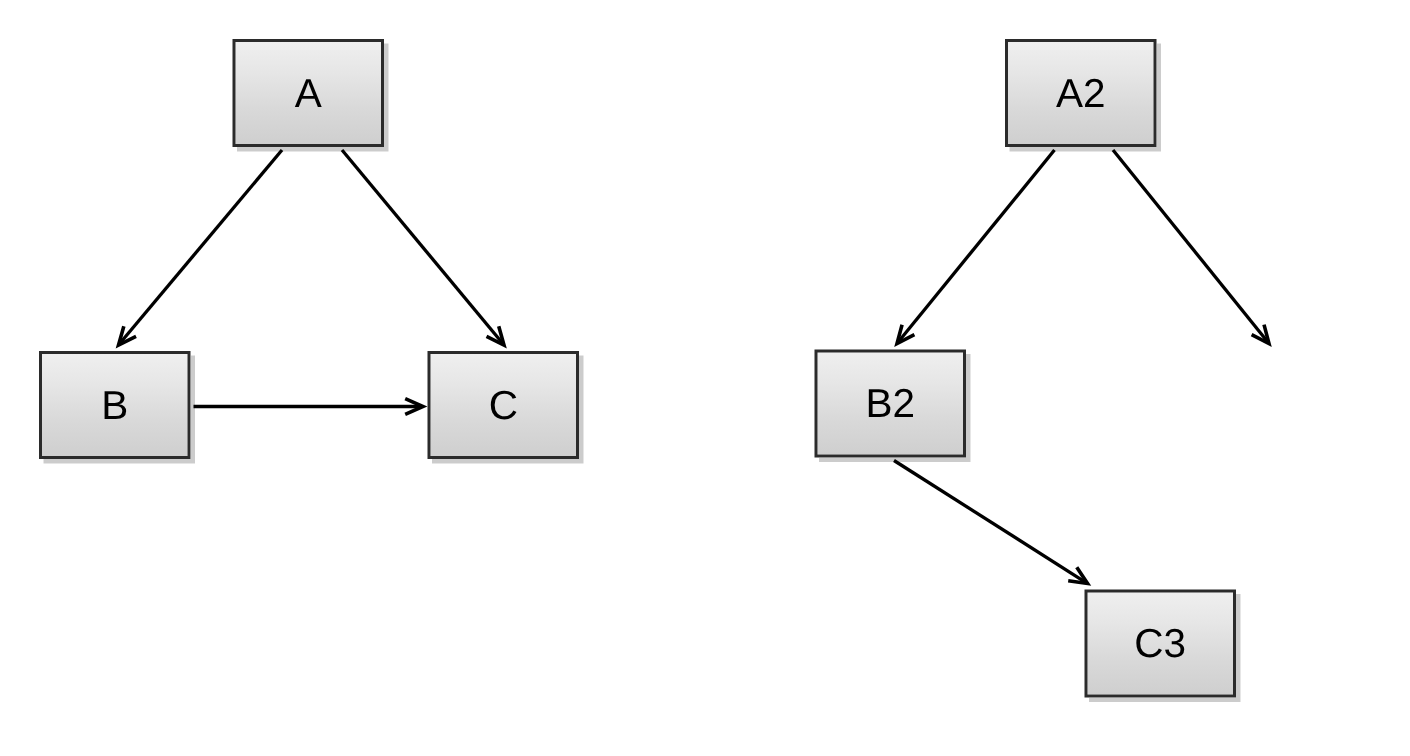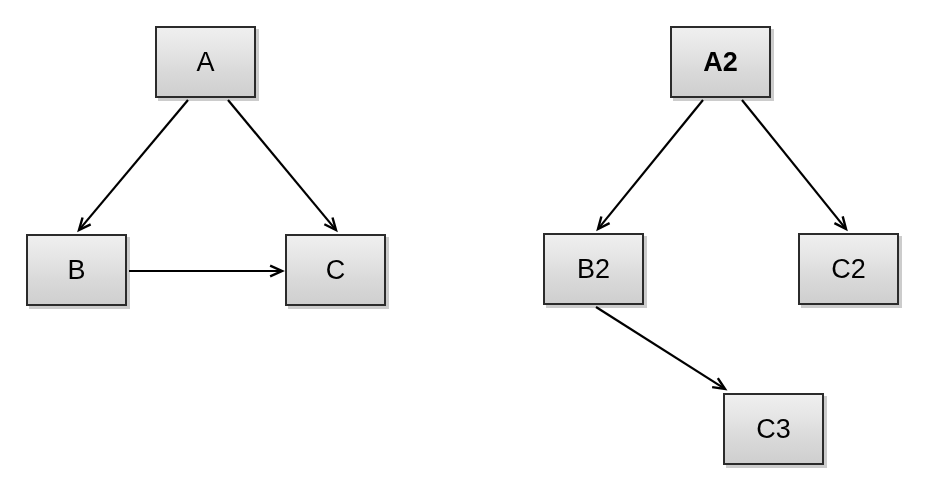--- a/index.html
+++ b/index.html
@@ -84,26 +84,23 @@
   <div class="node" style="left: 155px; top: 26px; width: 101px; height: 72px;">
     <span class="node-label">A</span>
   </div>
   <div class="node" style="left: 26px; top: 234px; width: 101px; height: 72px;">
     <span class="node-label">B</span>
   </div>
   <div class="node" style="left: 285px; top: 234px; width: 101px; height: 72px;">
     <span class="node-label">C</span>
   </div>
 
-  <div class="node" style="left: 670px; top: 26px; width: 101px; height: 72px; font-weight: bold;">
+  <div class="node" style="left: 670px; top: 26px; width: 101px; height: 72px;">
     <span class="node-label">A2</span>
   </div>
   <div class="node" style="left: 543px; top: 233px; width: 101px; height: 72px;">
     <span class="node-label">B2</span>
-  </div>
-  <div class="node" style="left: 798px; top: 233px; width: 101px; height: 72px;">
-    <span class="node-label">C2</span>
   </div>
   <div class="node" style="left: 675px; top: 393px; width: 101px; height: 72px; margin-left: 48px;">
     <span class="node-label">C3</span>
   </div>
 
 </div>
 
 </body></html>

